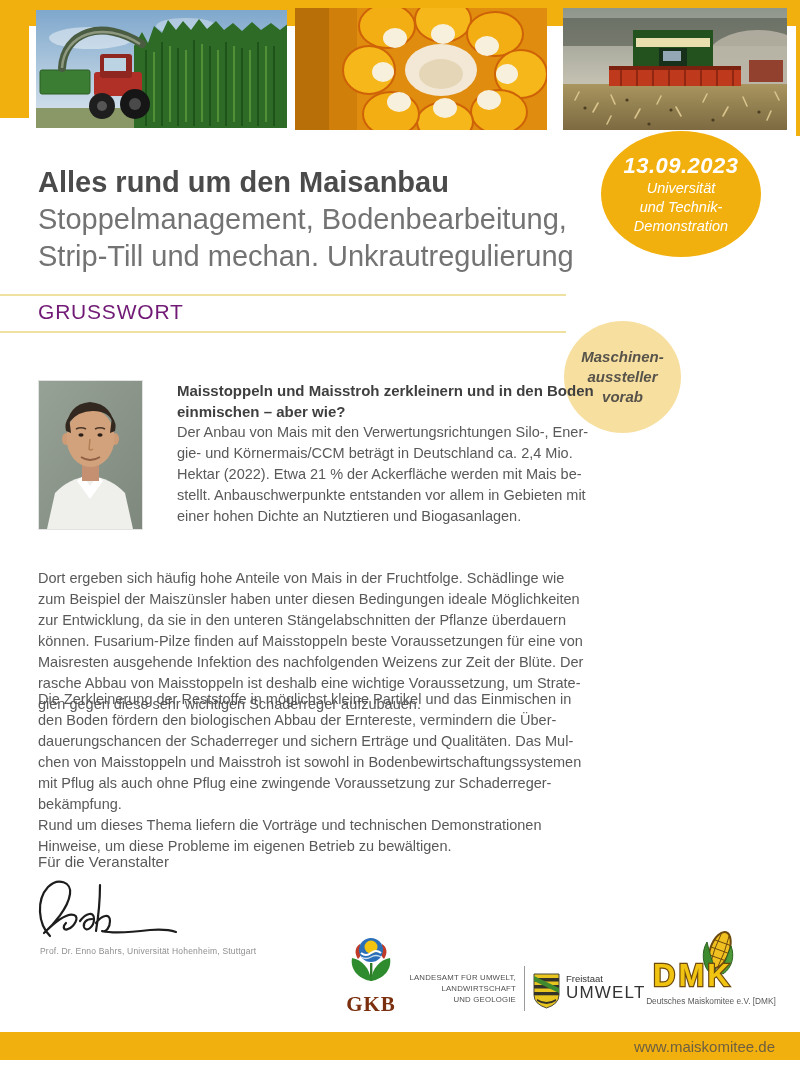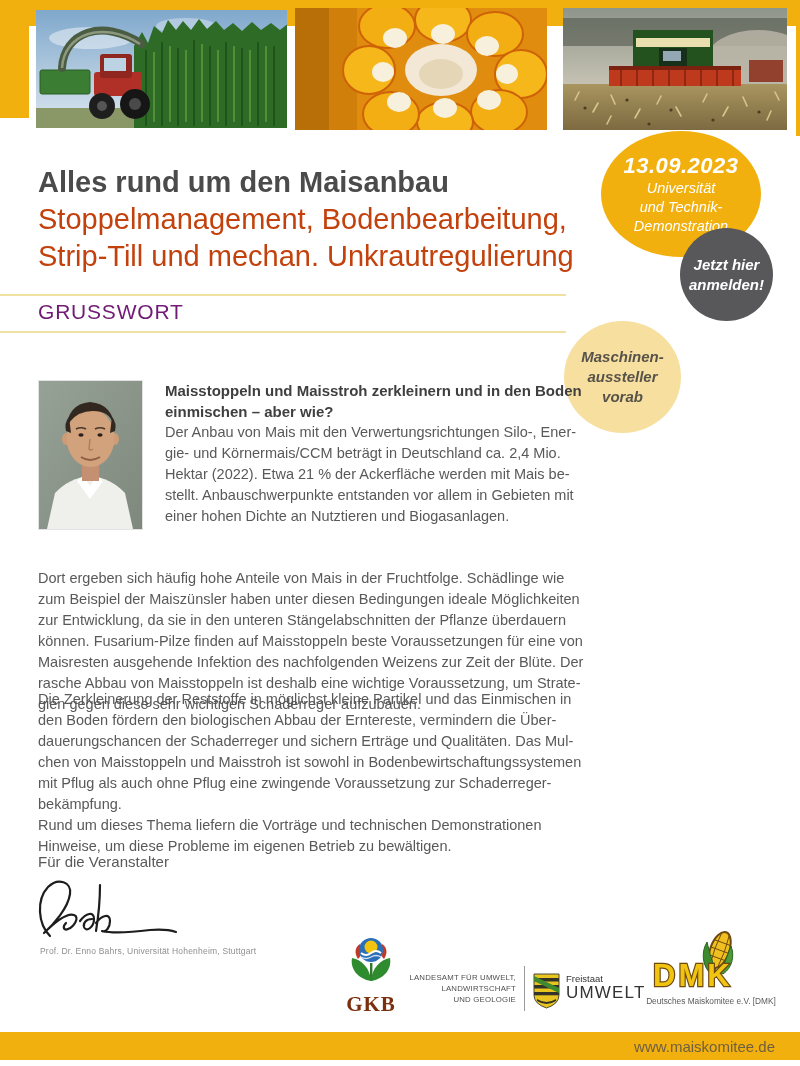--- a/index.html
+++ b/index.html
@@ -21,28 +21,28 @@
   .date-badge{left:601px;top:131px;width:160px;height:126px;background:#F2B00E;color:#fff;}
   .date-day{font-size:22px;font-weight:bold;letter-spacing:.5px;}
   .date-lines{font-size:14.5px;line-height:19px;white-space:pre-line;}
   .register-badge{left:680px;top:228px;width:93px;height:93px;background:#58585A;color:#fff;
          font-weight:bold;font-size:15px;line-height:20px;white-space:pre-line;cursor:pointer;}
   .exhibitor-badge{left:564px;top:321px;width:117px;height:112px;background:#F7DFA0;color:#57534A;
          font-weight:bold;font-size:15px;line-height:20px;white-space:pre-line;}
   
   .title-block{left:38px;top:164px;}
   .title-main{font-size:29px;font-weight:bold;color:#4B4B4B;line-height:37px;}
-  .title-sub{font-size:29px;color:#c2410c;line-height:37px;}
+  .title-sub{font-size:29px;color:#737373;line-height:37px;}
   
   .rule{left:0;width:566px;height:2px;background:#EFE1A0;}
   .rule-top{top:294px;}
   .rule-bottom{top:331px;}
   .grusswort-heading{left:38px;top:300px;font-size:21px;color:#701a75;letter-spacing:.8px;}
   
-  .intro{left:38px;top:380px;display:flex;gap:22px;}
+  .intro{left:38px;top:380px;display:flex;gap:34px;}
   .portrait{flex:none;border:1px solid #e2e2e2;}
   .intro-headline{font-size:15px;font-weight:bold;color:#3F3F3F;line-height:21px;white-space:pre;}
   .body-text{font-size:14.5px;color:#595959;line-height:21px;white-space:pre;}
   .intro .body-text{}
   .para2{left:38px;top:540px;margin-top:28px;}
   .para3{left:38px;top:689px;}
   .signoff{left:38px;top:853px;font-size:15px;color:#595959;}
   .signature{left:34px;top:876px;}
   .sig-caption{left:40px;top:946px;font-size:8.5px;color:#8F8F8F;letter-spacing:.2px;}
   
@@ -199,24 +199,20 @@
         <circle cx="196" cy="104" r="1.6"></circle>
         <circle cx="86" cy="116" r="1.6"></circle>
     </g>
   </svg>
 
   <div class="abs badge date-badge">
     <div class="date-day">13.09.2023</div>
     <div class="date-lines">Universität
 und Technik-
 Demonstration</div>
-  </div>
-  <div class="abs badge register-badge">
-    <div>Jetzt hier
-anmelden!</div>
   </div>
   <div class="abs badge exhibitor-badge">
     <div>Maschinen-
 aussteller
 vorab</div>
   </div>
 
   <div class="abs title-block">
     <div class="title-main">Alles rund um den Maisanbau</div>
     <div class="title-sub">Stoppelmanagement, Bodenbearbeitung,</div>

